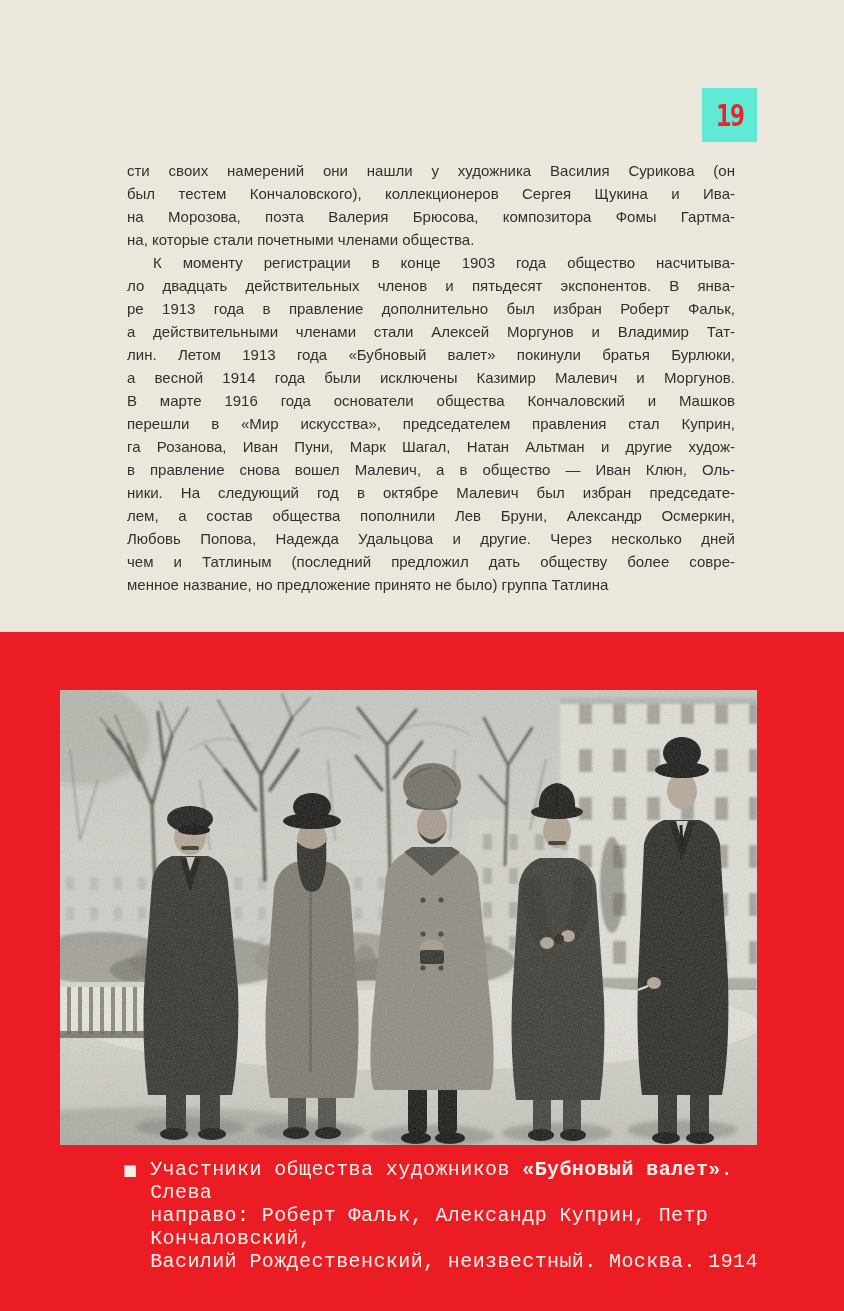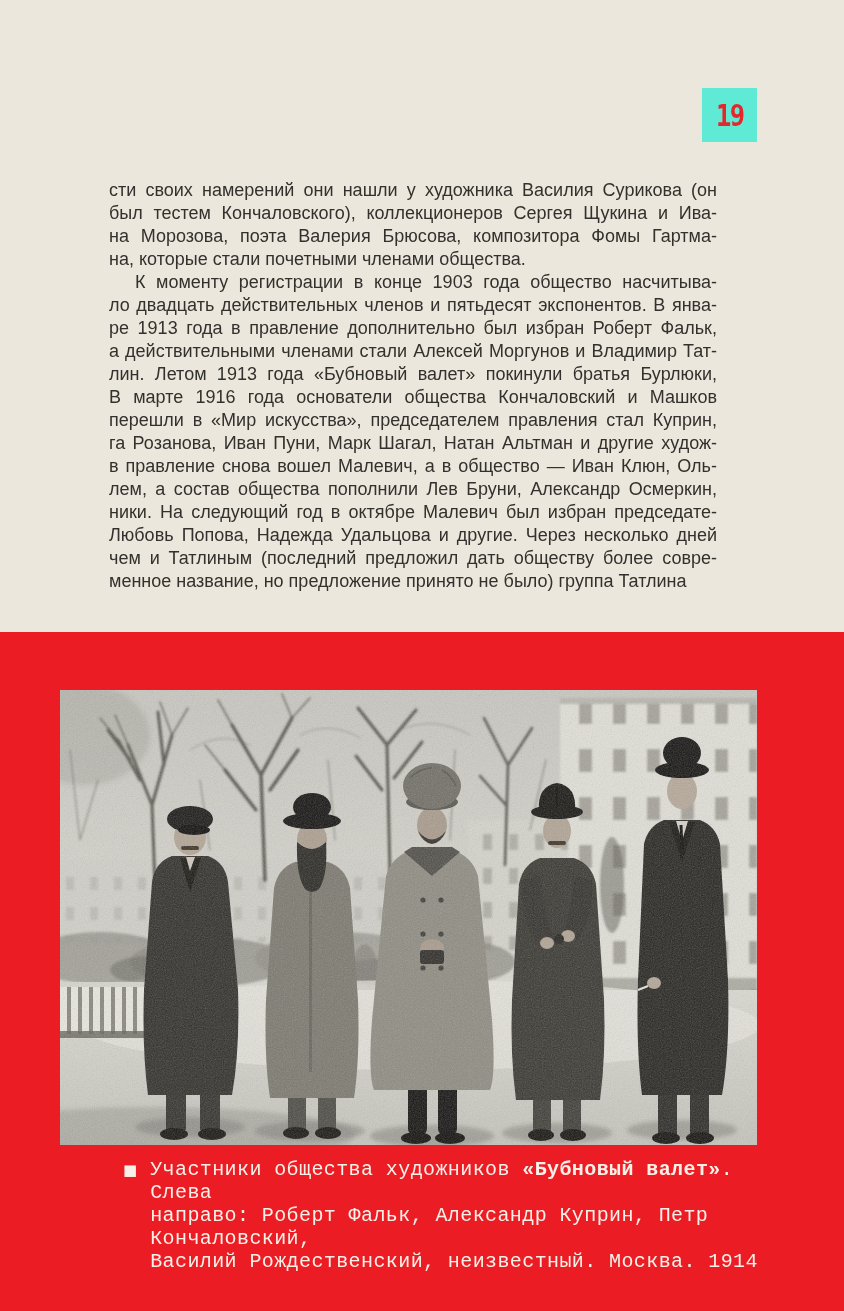--- a/index.html
+++ b/index.html
@@ -24,25 +24,24 @@
   .page-number {
     font-family: "DejaVu Sans Mono", monospace;
     font-weight: bold;
     font-size: 31px;
     color: #e8252a;
     transform: scaleX(0.82);
     letter-spacing: -2px;
   }
   
   .body-text {
-    position: absolute; left: 109px; top: 159px;
+    position: absolute; left: 127px; top: 159px;
     width: 608px;
-    font-size: 18px; line-height: 23px;
+    font-size: 15px; line-height: 23px;
     color: #33312d;
-    margin-top: 20px;
   }
   .bline { text-align: justify; text-align-last: justify; }
   .bline.flush { text-align-last: left; }
   .bline.indent { text-indent: 26px; }
   
   .red-section {
     position: absolute; left: 0; top: 632px;
     width: 844px; height: 679px;
     background: #ec1c24;
   }
@@ -84,26 +83,27 @@
   <div class="body-text">
       <div class="bline">сти своих намерений они нашли у художника Василия Сурикова (он</div>
       <div class="bline">был тестем Кончаловского), коллекционеров Сергея Щукина и Ива-</div>
       <div class="bline">на Морозова, поэта Валерия Брюсова, композитора Фомы Гартма-</div>
       <div class="bline flush">на, которые стали почетными членами общества.</div>
       <div class="bline indent">К моменту регистрации в конце 1903 года общество насчитыва-</div>
       <div class="bline">ло двадцать действительных членов и пятьдесят экспонентов. В янва-</div>
       <div class="bline">ре 1913 года в правление дополнительно был избран Роберт Фальк,</div>
       <div class="bline">а действительными членами стали Алексей Моргунов и Владимир Тат-</div>
       <div class="bline">лин. Летом 1913 года «Бубновый валет» покинули братья Бурлюки,</div>
+      <div class="bline">а весной 1914 года были исключены Казимир Малевич и Моргунов.</div>
       <div class="bline">В марте 1916 года основатели общества Кончаловский и Машков</div>
       <div class="bline">перешли в «Мир искусства», председателем правления стал Куприн,</div>
       <div class="bline">га Розанова, Иван Пуни, Марк Шагал, Натан Альтман и другие худож-</div>
       <div class="bline">в правление снова вошел Малевич, а в общество — Иван Клюн, Оль-</div>
+      <div class="bline">ники. На следующий год в октябре Малевич был избран председате-</div>
       <div class="bline">лем, а состав общества пополнили Лев Бруни, Александр Осмеркин,</div>
-      <div class="bline">ники. На следующий год в октябре Малевич был избран председате-</div>
       <div class="bline">Любовь Попова, Надежда Удальцова и другие. Через несколько дней</div>
       <div class="bline">чем и Татлиным (последний предложил дать обществу более совре-</div>
       <div class="bline flush">менное название, но предложение принято не было) группа Татлина</div>
     </div>
 
   <div class="red-section">
 
     <div class="photo-frame">
       <svg width="697" height="455" viewBox="0 0 697 455" role="img" aria-label="Черно-белая фотография: пять мужчин в зимних пальто и шляпах стоят в ряд на фоне голых деревьев, белого забора и зданий">
         <defs>

